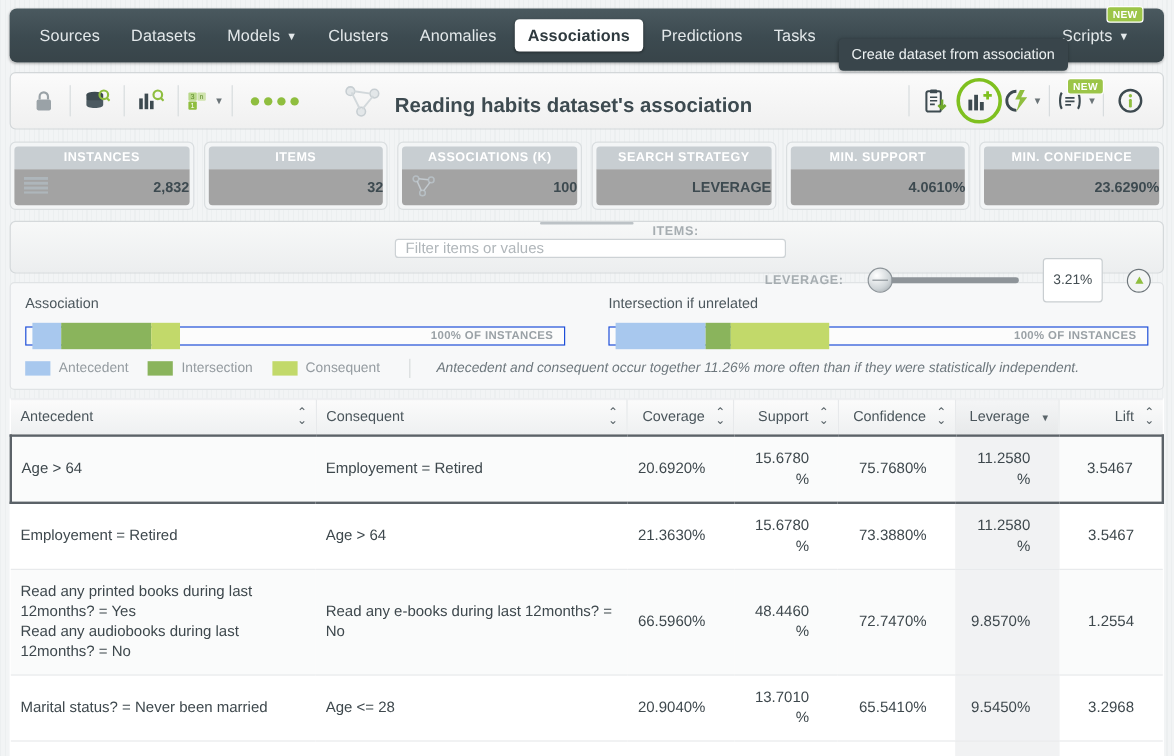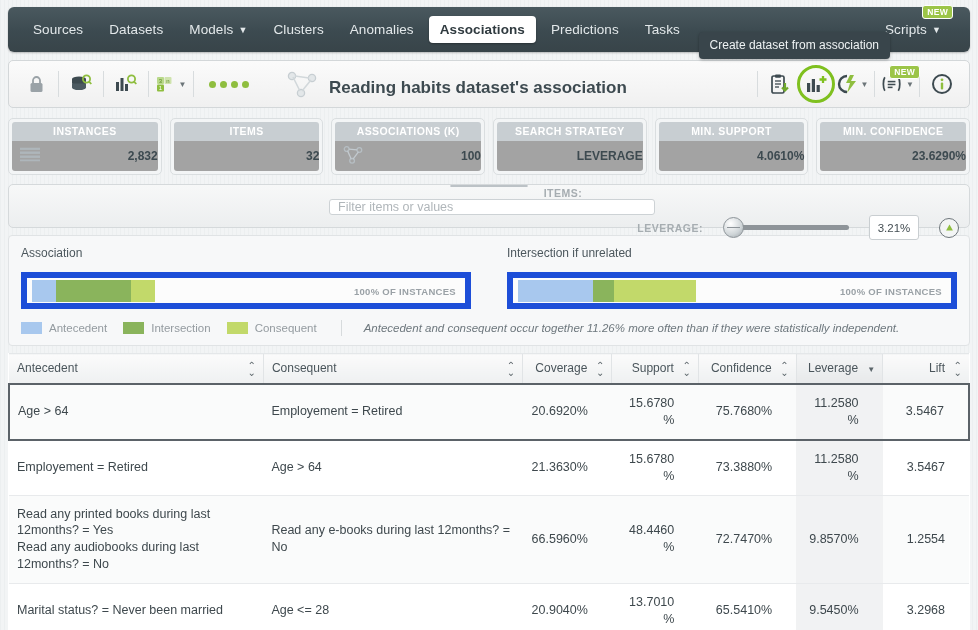--- a/index.html
+++ b/index.html
@@ -192,21 +192,21 @@
   .lev-label { font-size: 10.5px; color: #a6adb1; letter-spacing: .5px; font-weight: bold; }
   .slider { position: relative; width: 126px; height: 22px; display: flex; align-items: center; cursor: pointer; }
   .slider-track { position: absolute; left: 12px; right: 0; height: 5px; background: #8e9499; border-radius: 3px; }
   .slider-knob {
     position: absolute; left: 0; width: 21px; height: 21px; border-radius: 50%;
     background: radial-gradient(circle at 35% 30%, #ffffff, #cfd5d8 60%, #9aa2a7);
     border: 1px solid #8d9499;
   }
   .slider-knob::before { content:""; position:absolute; left:3px; right:3px; top:49%; height:1px; background:#8d9499; }
   .lev-val {
-    width: 50px; height: 25px; border: 1px solid #c9ced1; background: #fff; border-radius: 3px;
+    width: 50px; height: 37px; border: 1px solid #c9ced1; background: #fff; border-radius: 3px;
     font-size: 11.5px; color: #444e53; display: flex; align-items: center; justify-content: center;
   }
   .circ-btn {
     width: 20px; height: 20px; border-radius: 50%;
     border: 1.5px solid #6e767b;
     display: flex; align-items: center; justify-content: center;
     background: #f3f5f5; cursor: pointer;
   }
 
   
@@ -214,21 +214,21 @@
     margin: 7px 8px 0 8px;
     background: #f7f8f9;
     border: 1px solid #e0e3e5;
     border-radius: 4px;
     padding: 10px 12px 9px 12px;
   }
   .assoc-cols { display: flex; gap: 36px; }
   .assoc-col { flex: 1; }
   .assoc-cap { font-size: 12px; color: #4c575d; margin-bottom: 6px; }
   .barbox {
-    height: 37px; background: #fcfcfc; border: 6px solid #1d4ed8;
+    height: 16px; background: #fcfcfc; border: 1px solid #1d4ed8;
     display: flex; align-items: center; padding: 0 5px; position: relative; margin-top: 12px;
   }
   .bar { height: 22px; display: flex; }
   .bar .seg { height: 100%; }
   .pctlabel {
     position: absolute; right: 9px; top: 50%; transform: translateY(-50%);
     font-size: 9.5px; color: #9aa1a6; letter-spacing: .3px; font-weight: bold;
   }
   .legendrow { display: flex; align-items: center; margin-top: 11px; gap: 8px; }
   .lg { display: flex; align-items: center; gap: 7px; margin-right: 16px; }

